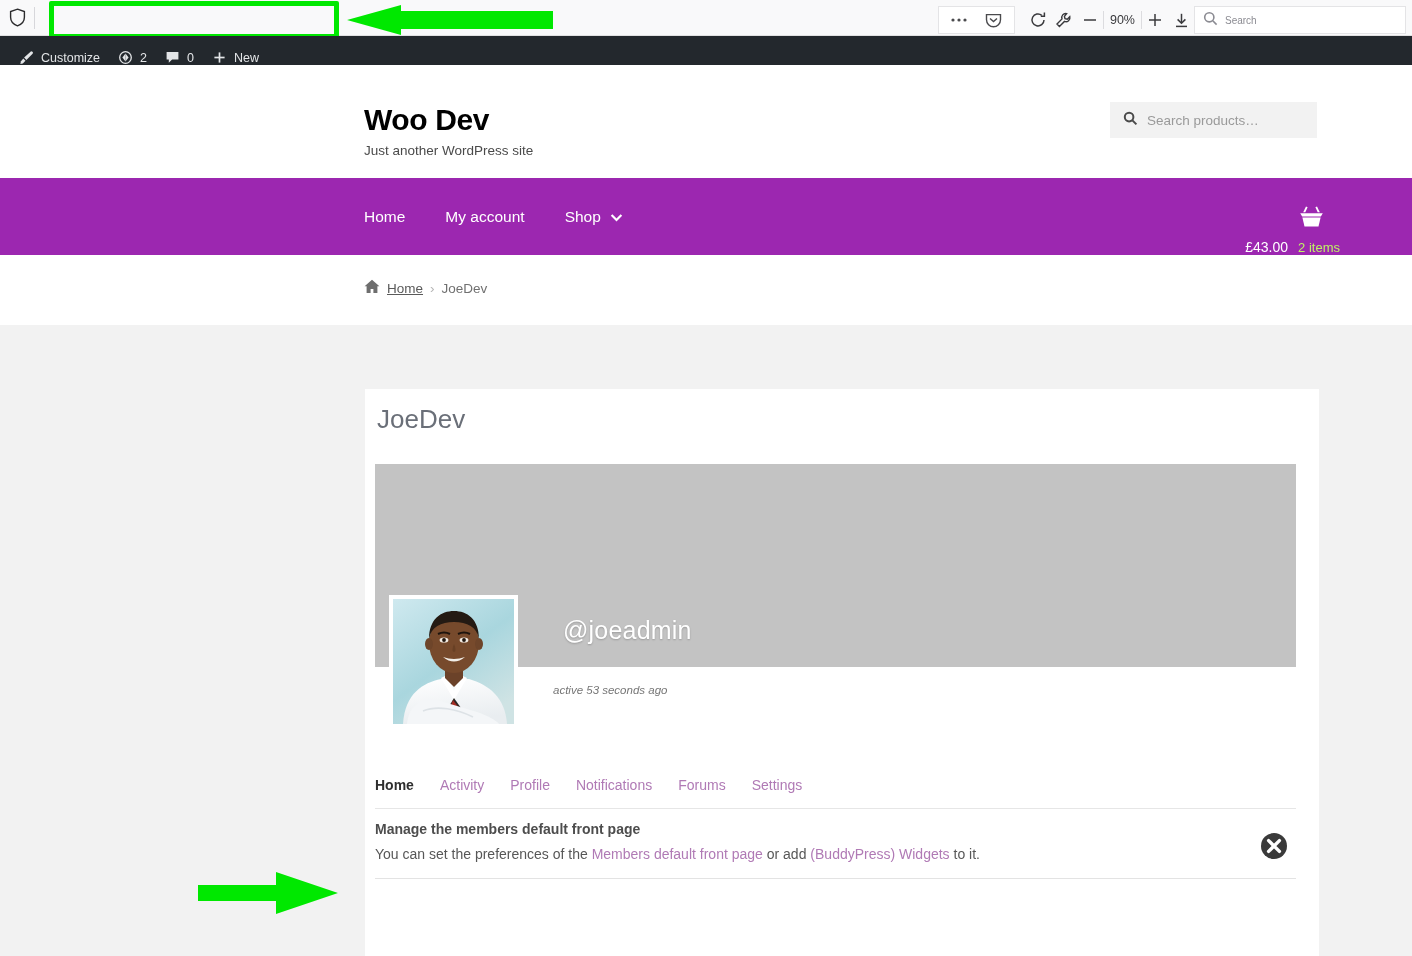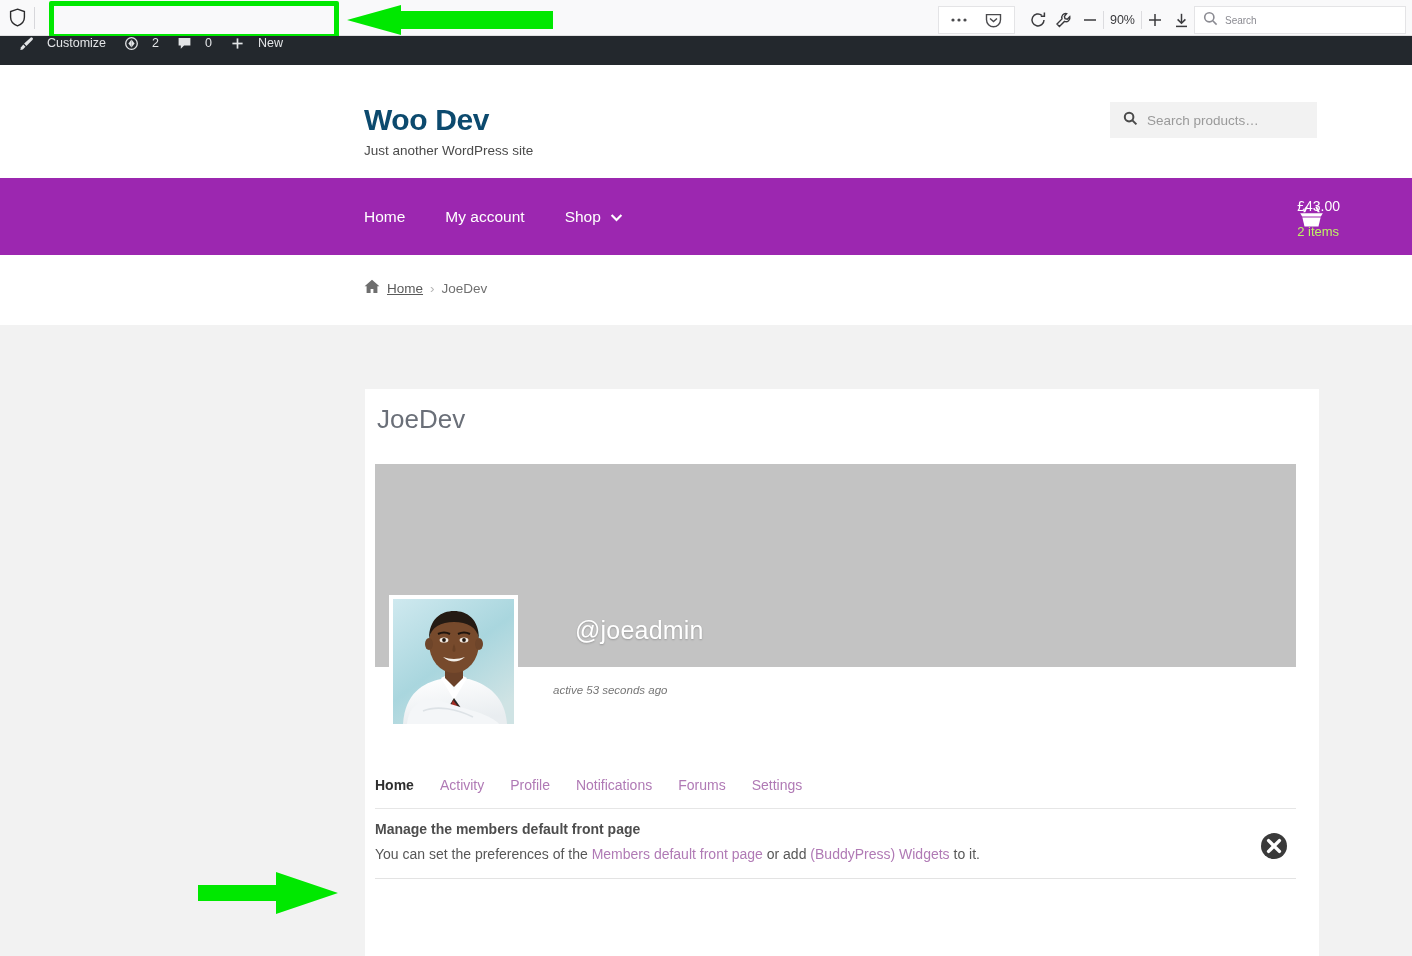--- a/index.html
+++ b/index.html
@@ -80,34 +80,34 @@
   #tb-search span.lbl { font-size: 10px; color: #8b8b92; }
 
   
   #wp-adminbar {
     position: absolute; left: 0; top: 36px; width: 1412px; height: 29px;
     background: #23282d;
     display: flex; align-items: center;
     padding-left: 10px; gap: 0px;
   }
   .ab-item {
-    display: flex; align-items: flex-start; gap: 13px;
+    display: flex; align-items: flex-end; gap: 7px;
     height: 29px; padding: 0 9px;
     color: #e3e5e7; font-size: 12.5px;
   }
   .ab-item svg { display: block; }
 
   
   #site-header {
     position: absolute; left: 0; top: 65px; width: 1412px; height: 113px;
     background: #ffffff;
   }
   #site-branding { position: absolute; left: 364px; top: 38px; }
   #site-title {
-    font-size: 30px; font-weight: bold; color: #0c4a6e;
+    font-size: 30px; font-weight: bold; color: #000000;
     letter-spacing: -0.4px; line-height: 34px;
   }
   #site-description {
     font-size: 13.5px; color: #4a4a4a; margin-top: 6px; line-height: 16px;
   }
   #product-search {
     position: absolute; left: 1110px; top: 37px;
     width: 207px; height: 36px;
     background: #f2f2f2;
     display: flex; align-items: center; gap: 9px;
@@ -125,23 +125,22 @@
     display: flex; align-items: center; gap: 0;
   }
   .nav-link {
     display: flex; align-items: center; gap: 9px;
     color: #ffffff; font-size: 15.5px; padding: 0 20px; height: 77px;
   }
   .nav-link:first-child { padding-left: 0; }
   .caret { display: block; }
   #cart-area {
     position: absolute; right: 72px; top: 0; height: 77px;
-    display: flex; align-items: flex-start; gap: 10px;
-    padding-top: 20px;
-    flex-direction: column;
+    display: flex; align-items: flex-end; gap: 10px;
+    padding-top: 30px;
   }
   #cart-total { color: #ffffff; font-size: 14px; }
   #cart-count { color: #bef264; font-size: 13px; }
   #cart-icon-wrap {
     position: absolute; right: 88px; top: 0; height: 77px;
     display: flex; align-items: center;
   }
 
   
   #breadcrumb-bar {
@@ -171,21 +170,21 @@
     font-size: 26px; color: #6a6f78; font-weight: normal;
   }
 
   
   #cover-image {
     position: absolute; left: 10px; top: 75px;
     width: 921px; height: 203px;
     background: #c3c3c3;
   }
   #member-handle {
-    position: absolute; left: 200px; top: 152px;
+    position: absolute; left: 188px; top: 152px;
     font-size: 25px; color: #ffffff;
     text-shadow: 0 1px 2px rgba(0,0,0,0.22);
     letter-spacing: 0.2px;
   }
   #avatar {
     position: absolute; left: 24px; top: 206px;
     width: 129px; height: 133px;
     border: 4px solid #ffffff;
     overflow: hidden;
     background: #bfe0e6;

